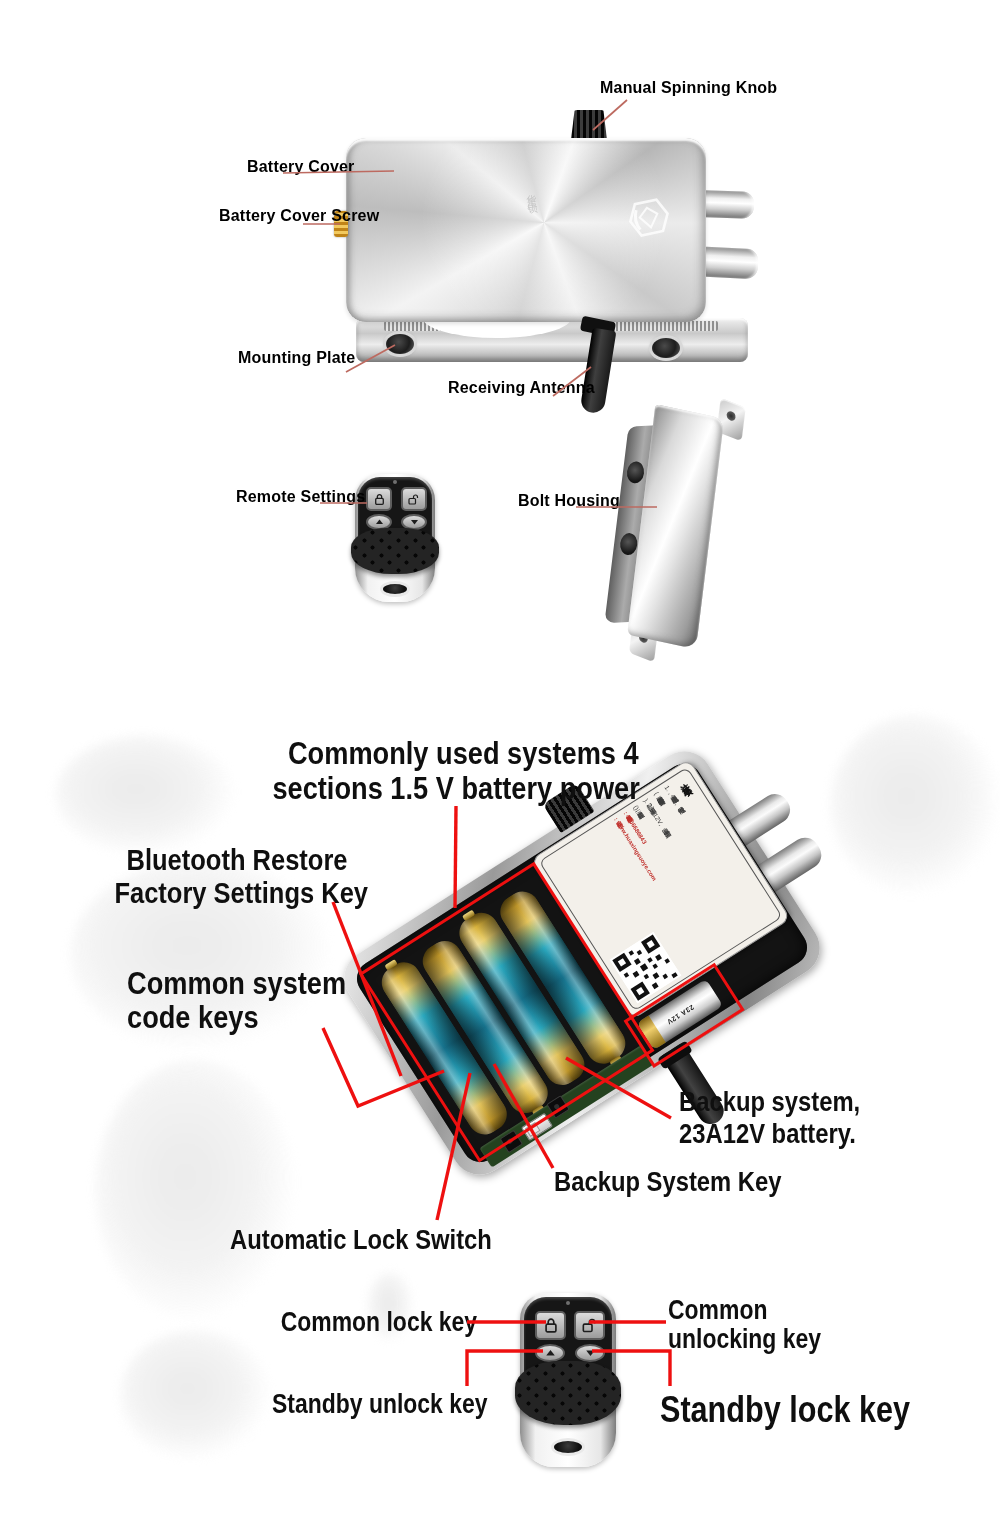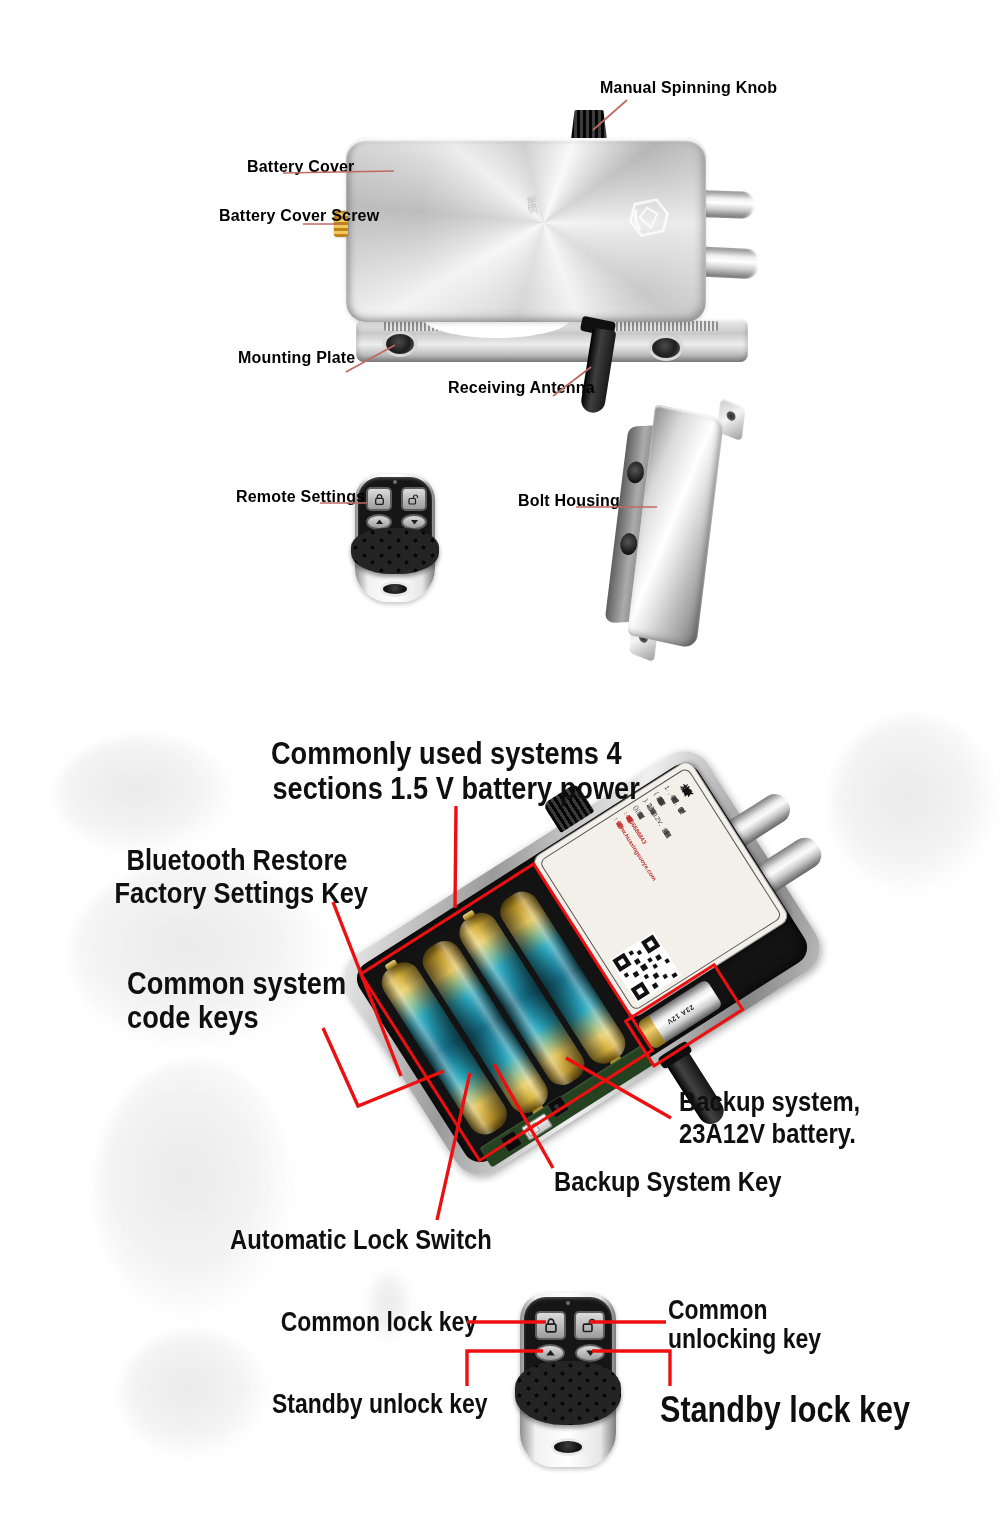--- a/index.html
+++ b/index.html
@@ -327,21 +327,21 @@
     </div>
     <div class="r-btn ov" style="left:55px;top:51px;width:26px;height:14px;">
       <svg width="11" height="10" viewBox="0 0 18 16">
         <path d="M2 4 L9 13 L16 4 Z" fill="#1d1d1d"></path>
         </svg>
     </div>
     <div class="r-grip" style="left:-5px;top:68px;width:106px;height:64px;"></div>
     <div class="r-hole" style="left:34px;top:148px;width:28px;height:12px;"></div>
   </div>
 
-  <div class="lbl-heavy o-c" style="left:240px;top:736px;width:430px;text-align:left;font-size:32px;line-height:35px;">
+  <div class="lbl-heavy o-c" style="left:240px;top:736px;width:430px;text-align:right;font-size:32px;line-height:35px;">
     <span class="cx">Commonly used systems 4</span><br>
     <span class="cx">sections 1.5 V battery power</span>
   </div>
   <div class="lbl-heavy o-c" style="left:92px;top:843px;width:290px;text-align:center;font-size:30px;line-height:33px;">
     <span class="cx">Bluetooth Restore</span><br>
     <span class="cx">Factory Settings Key</span>
   </div>
   <div class="lbl-heavy o-l" style="left:127px;top:966px;font-size:32px;line-height:34px;">
     <span class="cx">Common system</span><br>
     <span class="cx">code keys</span>

